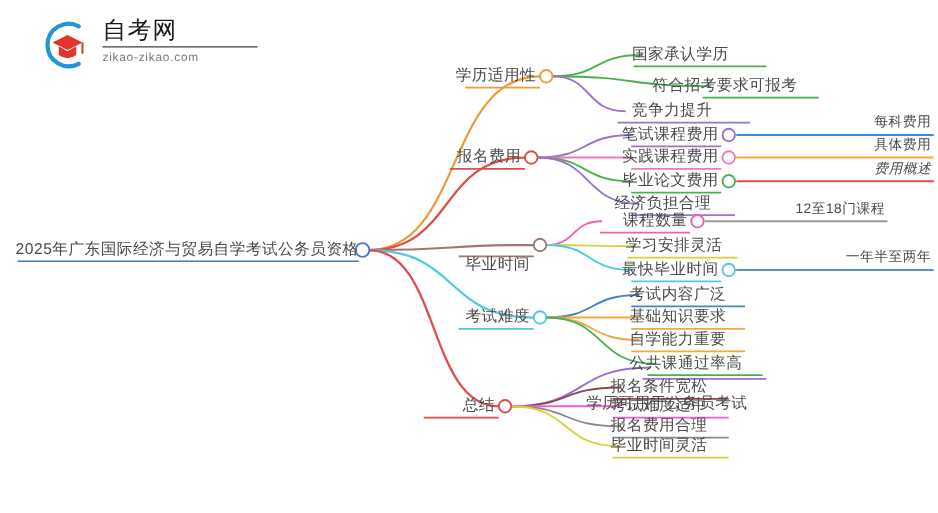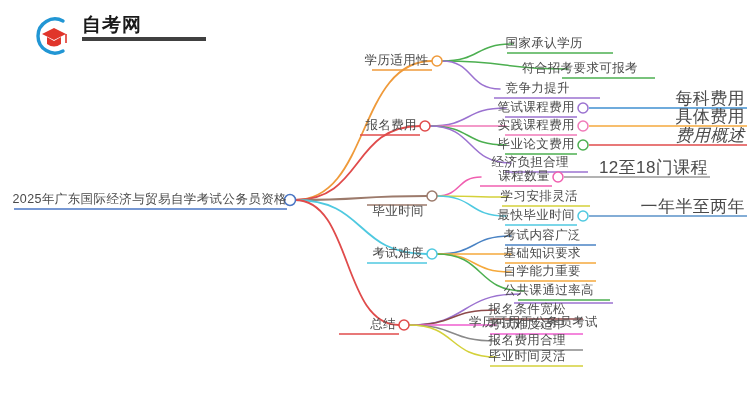--- a/index.html
+++ b/index.html
@@ -34,25 +34,25 @@
     width: 44px; height: 44px;
   }
   .logo-text {
     position: absolute;
     left: 52px;
     top: 2px;
     width: 130px;
   }
   .logo-cn {
     font-size: 19px;
-    font-weight: bold;
+    font-weight: normal;
     color: #1a1a1a;
     letter-spacing: 1px;
     line-height: 22px;
-    border-bottom: 4px solid #404040;
+    border-bottom: 1px solid #404040;
     padding-bottom: 1px;
     display: block;
     width: 124px;
   }
   .logo-en {
     font-size: 9.5px;
     color: #7a7a7a;
     letter-spacing: 0.6px;
     line-height: 14px;
     display: block;
@@ -67,35 +67,36 @@
     line-height: 15px;
     letter-spacing: 0.4px;
     padding-left: 36px;
   }
   .node-label.root {
     font-size: 12.5px;
     color: #4a4a4a;
   }
   .node-label.lvl1 { font-size: 12.5px; }
   .node-label.lvl2 { font-size: 12.5px; }
-  .node-label.lvl3 { font-size: 17px; }
+  .node-label.lvl3 { font-size: 11px; }
   .node-label.ralign { text-align: right; }
 </style>
 </head>
 <body>
 
 <div class="logo-wrap">
   <svg class="logo-mark" viewBox="0 0 44 44">
     <path d="M33 7 A17 17 0 1 0 33 37" fill="none" stroke="#2196d4" stroke-width="3.4" stroke-linecap="round"></path>
     <path d="M12 20 L24 14 L36 20 L24 26 Z" fill="#e0352b"></path>
     <path d="M17 23 L17 30 Q24 35 31 30 L31 23 L24 27 Z" fill="#e0352b"></path>
     <path d="M36 20 L36 29" stroke="#e0352b" stroke-width="1.6" fill="none"></path>
   </svg>
   <div class="logo-text">
     <span class="logo-cn">自考网</span>
+    <span class="logo-en">zikao-zikao.com</span>
   </div>
 </div>
 
 <svg id="canvas">
   <g id="edges">
       <path d="M14,209 L287,209" fill="none" stroke="#4a76c4" stroke-width="1.3"></path>
       <path d="M295,200 C370.35,200 356.65,61 432,61" fill="none" stroke="#ef9a3a" stroke-width="1.8" stroke-linecap="round"></path>
       <path d="M372,70 L432,70" fill="none" stroke="#ef9a3a" stroke-width="1.4"></path>
       <path d="M442,61 C481.05,61 473.95,44 513,44" fill="none" stroke="#4caf50" stroke-width="1.5" stroke-linecap="round"></path>
       <path d="M507,53 L613,53" fill="none" stroke="#4caf50" stroke-width="1.4"></path>

